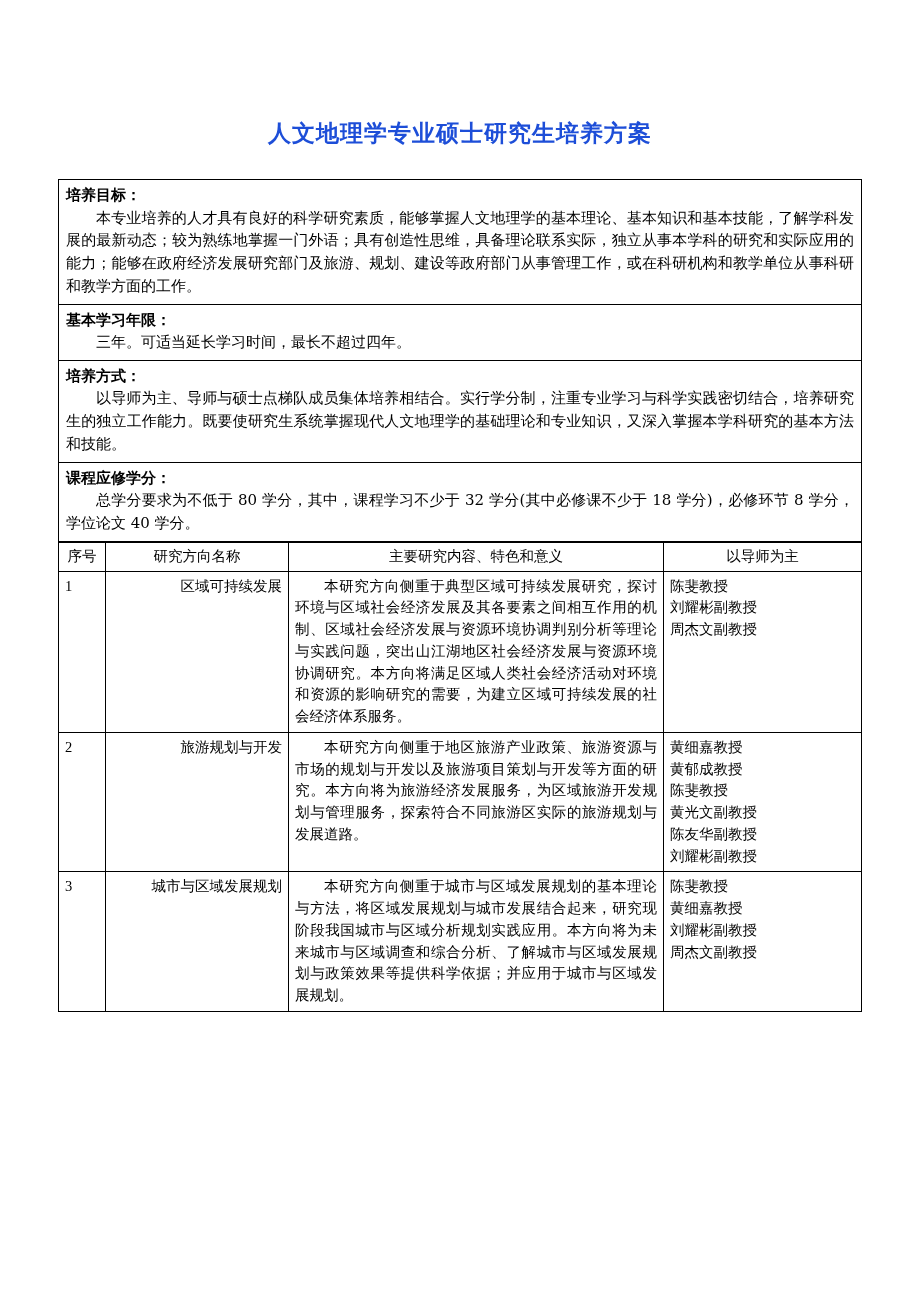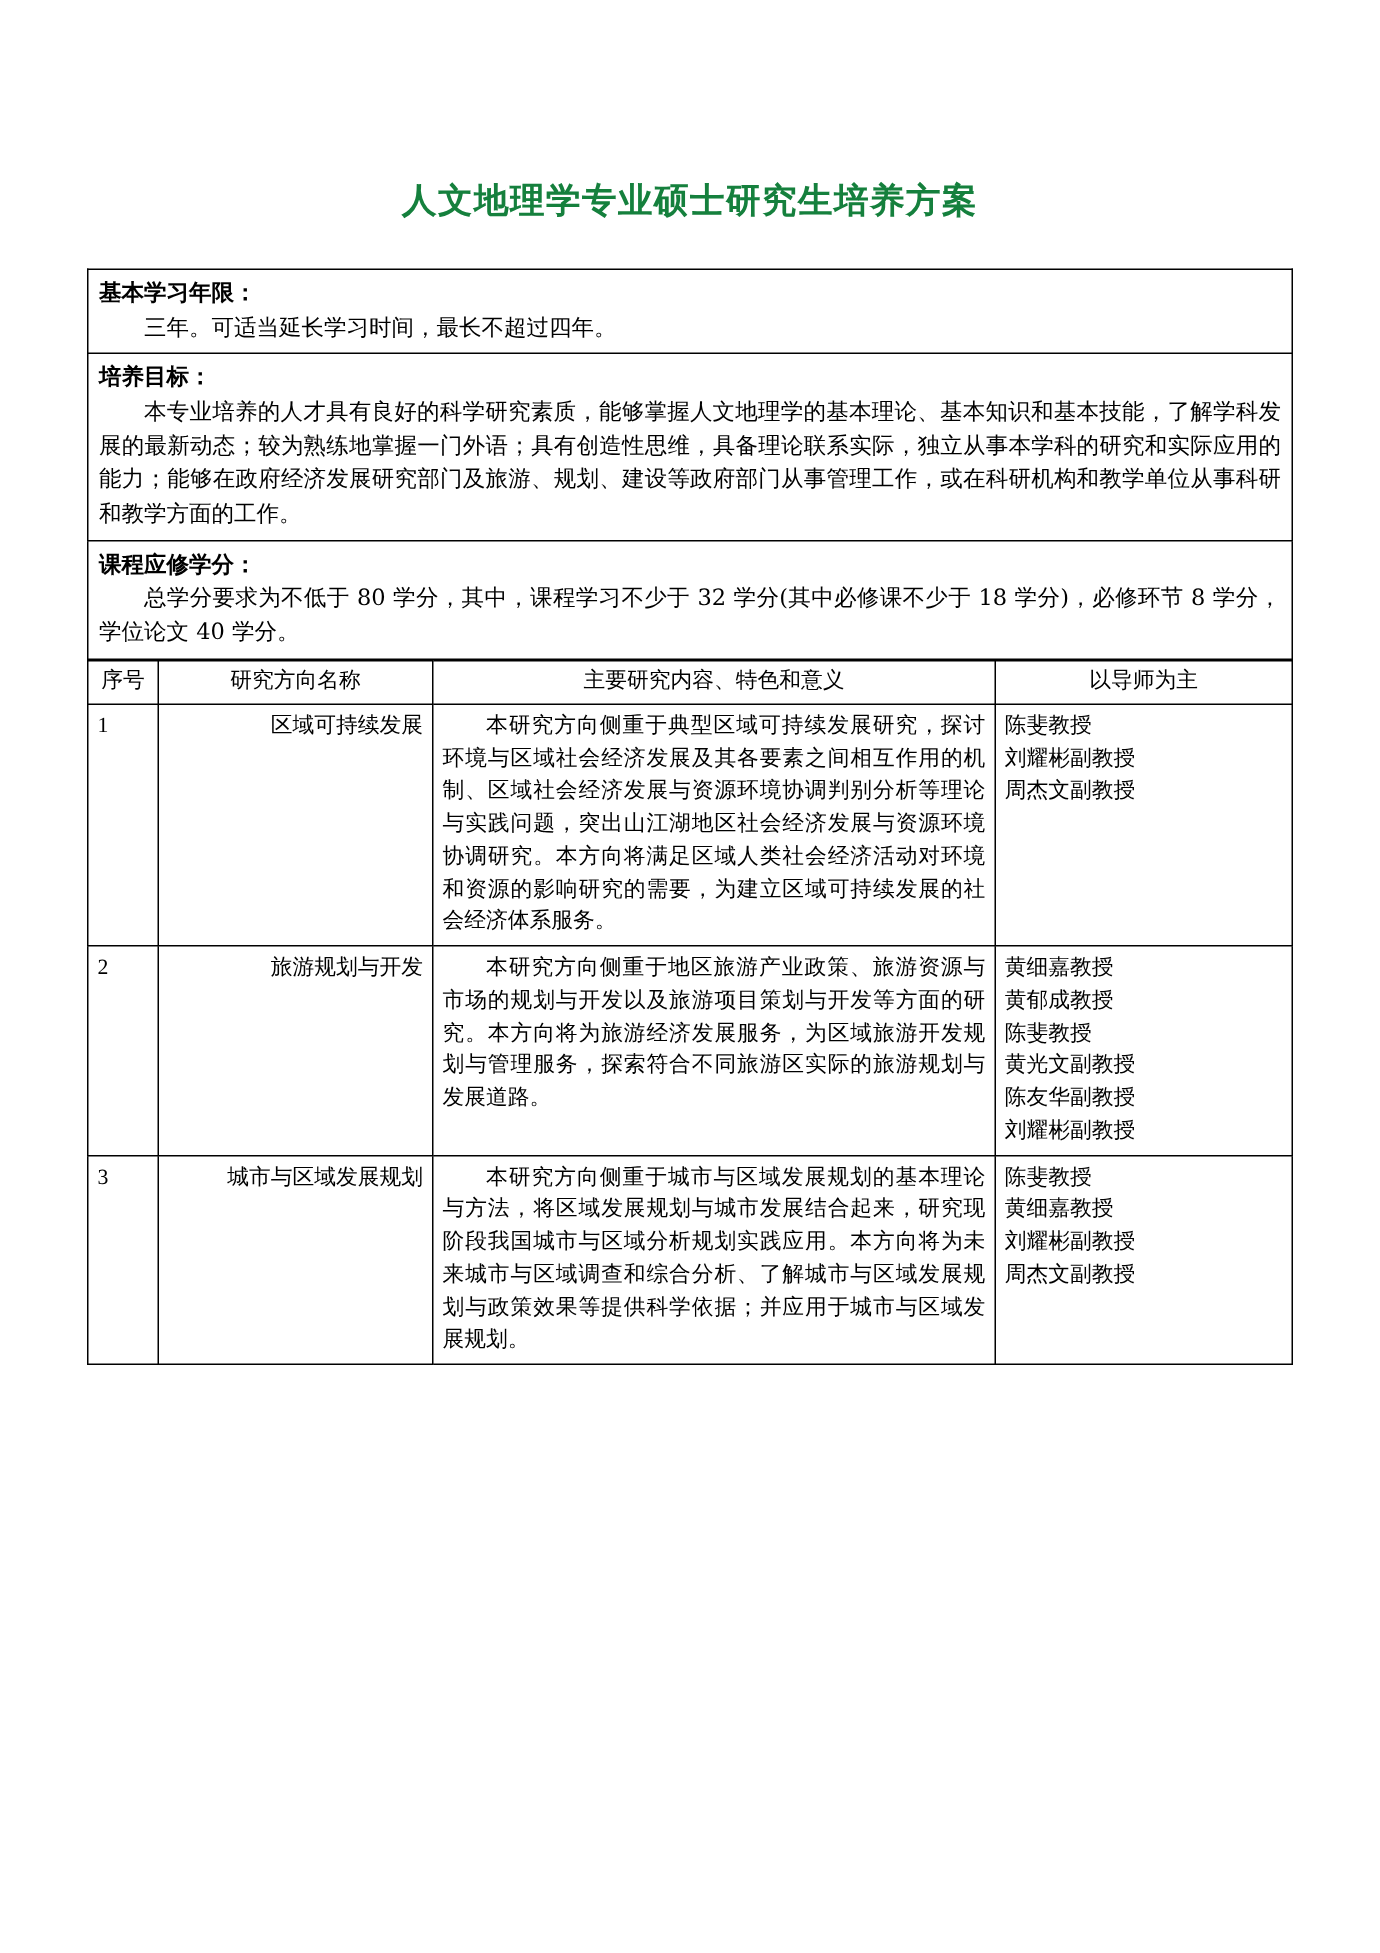--- a/index.html
+++ b/index.html
@@ -15,21 +15,21 @@
   }
   .page {
     position: relative;
     width: 920px;
     height: 1302px;
     box-sizing: border-box;
     padding: 118px 58px 0 58px;
   }
   .doc-title {
     text-align: center;
-    color: #15803d;
+    color: #1d4ed8;
     font-weight: bold;
     font-size: 23px;
     letter-spacing: 1px;
     margin: 0 0 30px 0;
     font-family: "DejaVu Serif", "Liberation Serif", serif;
   }
   .section-heading {
     font-weight: bold;
     font-size: 16.5px;
     margin: 0 0 4px 2px;
@@ -99,28 +99,34 @@
 
 <div class="page">
 
   <div class="doc-title">人文地理学专业硕士研究生培养方案</div>
 
 
   <table class="block">
     <tbody>
       <tr>
         <td>
+          <div class="lbl">培养目标：</div>
+          <div class="body-text">本专业培养的人才具有良好的科学研究素质，能够掌握人文地理学的基本理论、基本知识和基本技能，了解学科发展的最新动态；较为熟练地掌握一门外语；具有创造性思维，具备理论联系实际，独立从事本学科的研究和实际应用的能力；能够在政府经济发展研究部门及旅游、规划、建设等政府部门从事管理工作，或在科研机构和教学单位从事科研和教学方面的工作。</div>
+        </td>
+      </tr>
+      <tr>
+        <td>
           <div class="lbl">基本学习年限：</div>
           <div class="body-text">三年。可适当延长学习时间，最长不超过四年。</div>
         </td>
       </tr>
       <tr>
         <td>
-          <div class="lbl">培养目标：</div>
-          <div class="body-text">本专业培养的人才具有良好的科学研究素质，能够掌握人文地理学的基本理论、基本知识和基本技能，了解学科发展的最新动态；较为熟练地掌握一门外语；具有创造性思维，具备理论联系实际，独立从事本学科的研究和实际应用的能力；能够在政府经济发展研究部门及旅游、规划、建设等政府部门从事管理工作，或在科研机构和教学单位从事科研和教学方面的工作。</div>
+          <div class="lbl">培养方式：</div>
+          <div class="body-text">以导师为主、导师与硕士点梯队成员集体培养相结合。实行学分制，注重专业学习与科学实践密切结合，培养研究生的独立工作能力。既要使研究生系统掌握现代人文地理学的基础理论和专业知识，又深入掌握本学科研究的基本方法和技能。</div>
         </td>
       </tr>
       <tr>
         <td>
           <div class="lbl">课程应修学分：</div>
           <div class="body-text">总学分要求为不低于 80 学分，其中，课程学习不少于 32 学分(其中必修课不少于 18 学分)，必修环节 8 学分，学位论文 40 学分。</div>
         </td>
       </tr>
     </tbody>
   </table>

